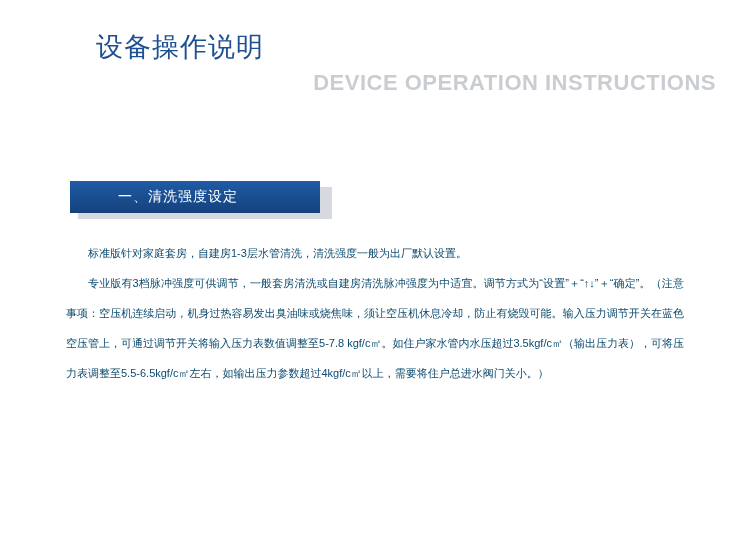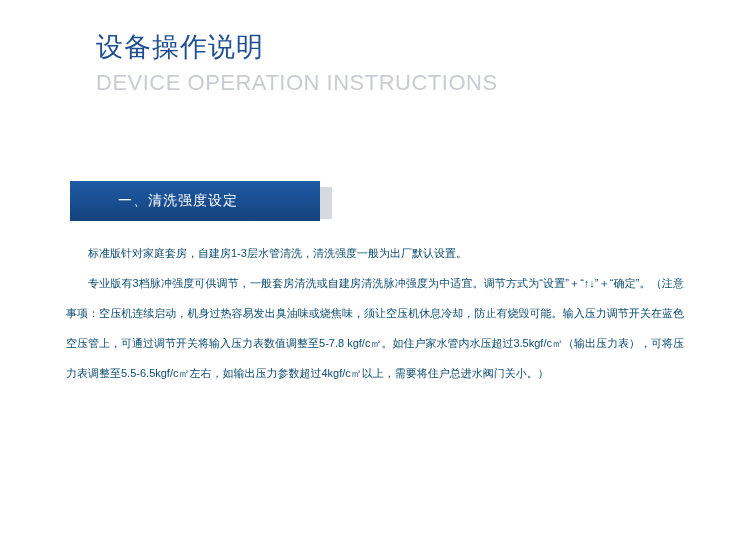--- a/index.html
+++ b/index.html
@@ -35,21 +35,22 @@
     letter-spacing: 1px;
     font-weight: normal;
     margin: 0;
   }
   .header-title-en {
     font-size: 22px;
     line-height: 30px;
     color: #c9cdd2;
     letter-spacing: 0.5px;
     margin: 4px 0 0 0;
-    font-weight: normal;
+    font-weight: bold;
+    text-align: right;
   }
 
   
   .section-banner {
     position: absolute;
     left: 70px;
     top: 181px;
     width: 262px;
     height: 38px;
   }
@@ -59,21 +60,21 @@
     top: 6px;
     width: 254px;
     height: 32px;
     background: #d6dae0;
   }
   .section-banner .main-bar {
     position: absolute;
     left: 0;
     top: 0;
     width: 250px;
-    height: 40px;
+    height: 32px;
     background: linear-gradient(to bottom, #1f5ba6 0%, #14427c 100%);
     display: flex;
     align-items: center;
   }
   .section-banner .main-bar .label {
     color: #ffffff;
     font-size: 14px;
     letter-spacing: 1px;
     padding-left: 48px;
   }

